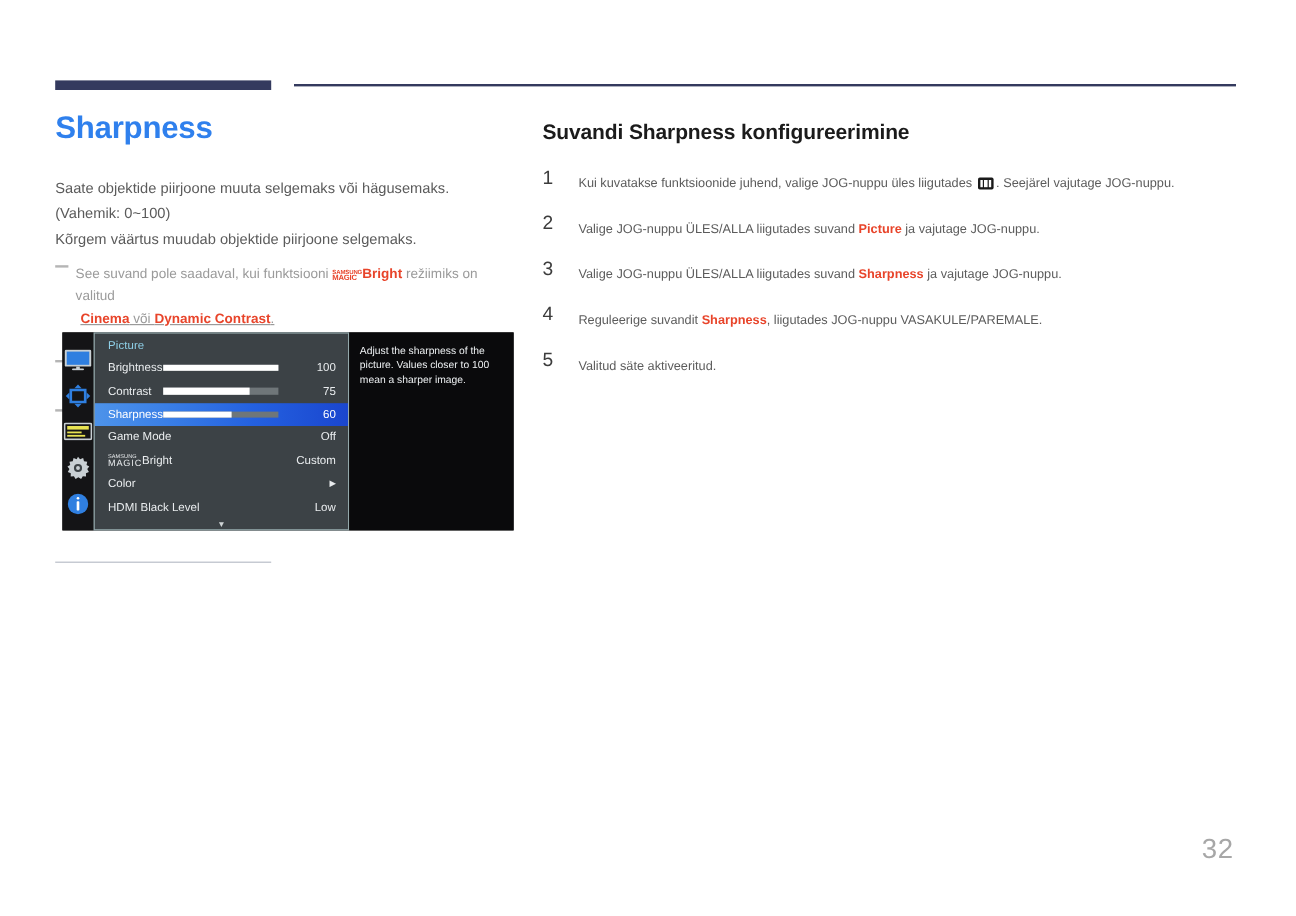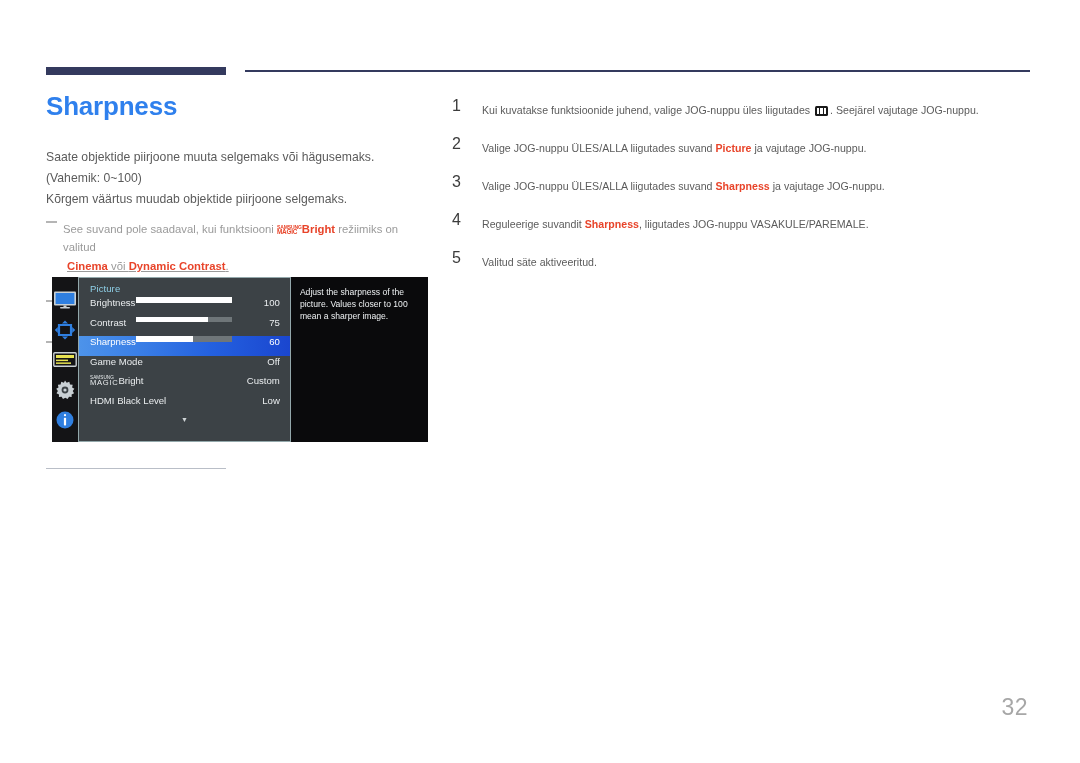--- a/index.html
+++ b/index.html
@@ -137,21 +137,21 @@
   }
   .menu-title {
     font-size: 9.5px;
     color: #8fd0e8;
     padding: 5px 0 3px 11px;
     letter-spacing: 0.1px;
   }
   .menu-row {
     height: 19.6px;
     display: flex;
-    align-items: flex-start;
+    align-items: center;
     padding: 0 10px 0 11px;
     font-size: 9.6px;
     color: #e9ecee;
     position: relative;
   }
   .menu-row.sel {
     background: linear-gradient(to right, #4d93ea 0%, #3a7fe6 28%, #2461e0 62%, #1a46cf 100%);
     color: #ffffff;
   }
   .menu-row .lbl { flex: 0 0 auto; }
@@ -415,20 +415,25 @@
         <span class="mid"></span>
         <span class="val">Off</span>
       </div>
 
       <div class="menu-row">
         <span class="lbl magic-osd"><span class="mstack"><span class="m1">SAMSUNG</span><span class="m2">MAGIC</span></span><span class="m3">Bright</span></span>
         <span class="mid"></span>
         <span class="val">Custom</span>
       </div>
 
+      <div class="menu-row">
+        <span class="lbl">Color</span>
+        <span class="mid"></span>
+        <span class="val arrow">▶</span>
+      </div>
 
       <div class="menu-row">
         <span class="lbl">HDMI Black Level</span>
         <span class="mid"></span>
         <span class="val">Low</span>
       </div>
 
       <div class="menu-scroll">
         <span>▼</span>
       </div>
@@ -436,20 +441,21 @@
     </div>
 
     <div class="osd-desc">Adjust the sharpness of the picture. Values closer to 100 mean a sharper image.</div>
 
   </div>
 
   <div class="cap-rule"></div>
 
   <div class="right-col">
 
+    <h2 class="sec-title">Suvandi Sharpness konfigureerimine</h2>
 
     <div class="step">
       <span class="num">1</span>
       <span class="txt"><span>Kui kuvatakse funktsioonide juhend, valige JOG-nuppu üles liigutades </span><span class="jogicon"><i></i><i></i><i></i></span><span>. Seejärel vajutage JOG-nuppu.</span></span>
     </div>
 
     <div class="step">
       <span class="num">2</span>
       <span class="txt"><span>Valige JOG-nuppu ÜLES/ALLA liigutades suvand </span><b>Picture</b><span> ja vajutage JOG-nuppu.</span></span>
     </div>

